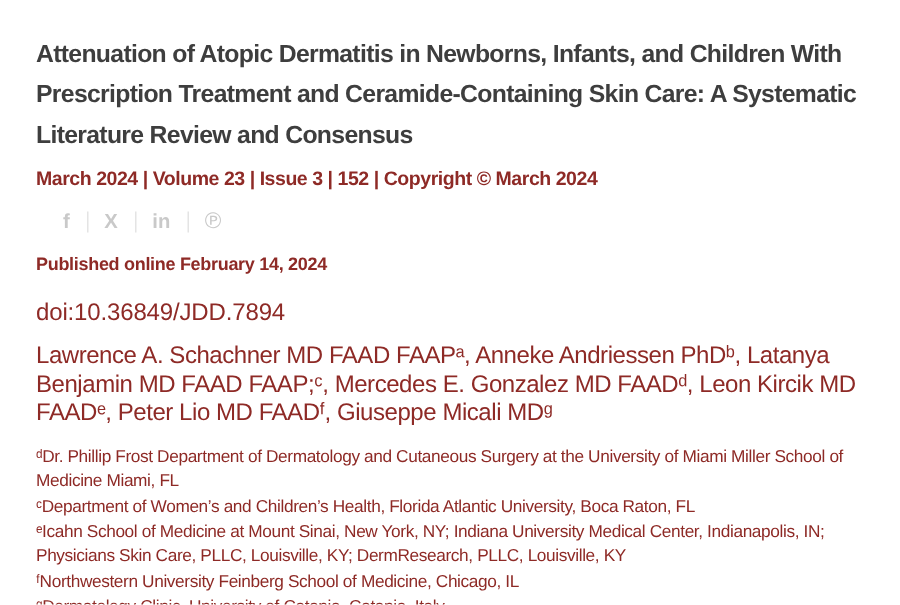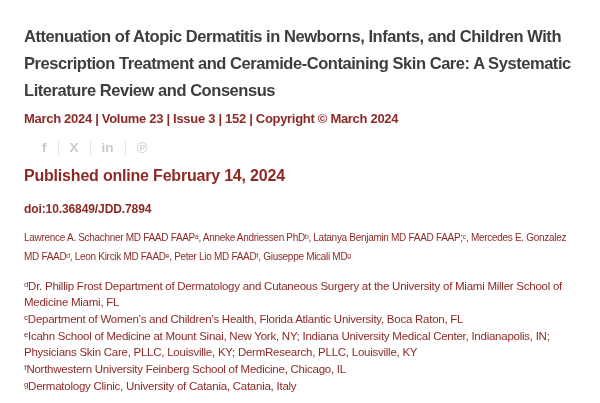--- a/index.html
+++ b/index.html
@@ -54,37 +54,37 @@
   }
   .social-btn .glyph { display: inline-block; }
   .social-btn.pinterest { font-weight: 400; font-size: 15px; }
   .social-divider {
     width: 1px; height: 14px;
     background: var(--divider-color);
     display: inline-block;
   }
   .published-line {
     margin-top: 12px;
-    font-size: 16px;
+    font-size: 12px;
     font-weight: 700;
     letter-spacing: -0.2px;
     line-height: 16px;
     color: var(--accent);
   }
   .doi-line {
     margin-top: 17px;
-    font-size: 12px;
-    font-weight: 700;
+    font-size: 16px;
+    font-weight: 400;
     letter-spacing: -0.1px;
     line-height: 16px;
     color: var(--accent);
   }
   .authors-line {
     margin-top: 11px;
-    font-size: 10px;
+    font-size: 16px;
     font-weight: 400;
     letter-spacing: -0.3px;
     line-height: 19px;
     color: var(--accent);
   }
   .affiliations {
     margin-top: 12px;
   }
   .affiliation-line {
     font-size: 11.5px;

